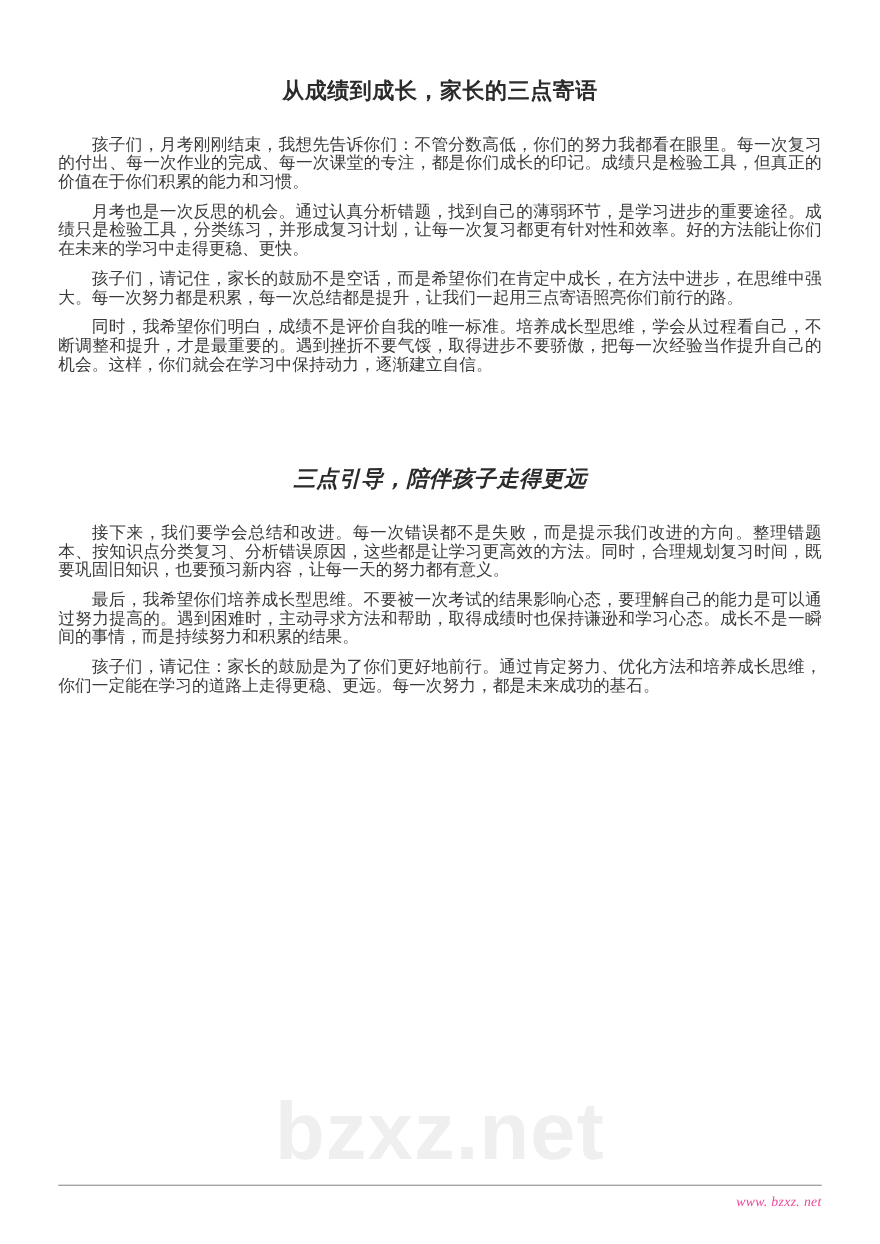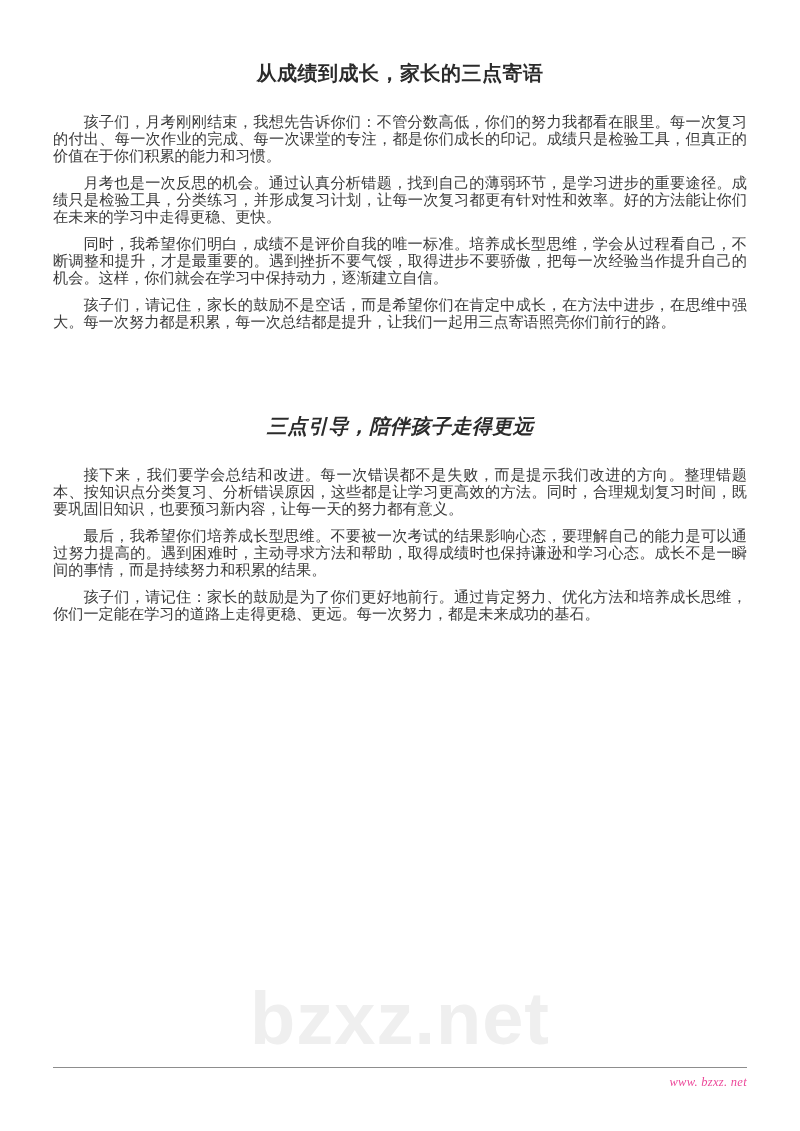--- a/index.html
+++ b/index.html
@@ -9,21 +9,21 @@
     padding: 0;
     background: #ffffff;
   }
   body {
     font-family: "Liberation Serif", "DejaVu Serif", serif;
   }
   .page {
     position: relative;
     width: 800px;
     height: 1087px;
-    margin: 4px auto;
+    margin: 14px auto;
     background: #ffffff;
     overflow: hidden;
   }
   .content {
     position: absolute;
     left: 53px;
     top: 0;
     width: 694px;
   }
   .doc-title {
@@ -94,22 +94,22 @@
 <body>
 
 <div class="page">
 
   <div class="content">
 
     <div class="section-1">
       <h1 class="doc-title title-1">从成绩到成长，家长的三点寄语</h1>
       <p class="para">孩子们，月考刚刚结束，我想先告诉你们：不管分数高低，你们的努力我都看在眼里。每一次复习的付出、每一次作业的完成、每一次课堂的专注，都是你们成长的印记。成绩只是检验工具，但真正的价值在于你们积累的能力和习惯。</p>
       <p class="para">月考也是一次反思的机会。通过认真分析错题，找到自己的薄弱环节，是学习进步的重要途径。成绩只是检验工具，分类练习，并形成复习计划，让每一次复习都更有针对性和效率。好的方法能让你们在未来的学习中走得更稳、更快。</p>
+      <p class="para">孩子们，请记住，家长的鼓励不是空话，而是希望你们在肯定中成长，在方法中进步，在思维中强大。每一次努力都是积累，每一次总结都是提升，让我们一起用三点寄语照亮你们前行的路。</p>
       <p class="para">同时，我希望你们明白，成绩不是评价自我的唯一标准。培养成长型思维，学会从过程看自己，不断调整和提升，才是最重要的。遇到挫折不要气馁，取得进步不要骄傲，把每一次经验当作提升自己的机会。这样，你们就会在学习中保持动力，逐渐建立自信。</p>
-      <p class="para">孩子们，请记住，家长的鼓励不是空话，而是希望你们在肯定中成长，在方法中进步，在思维中强大。每一次努力都是积累，每一次总结都是提升，让我们一起用三点寄语照亮你们前行的路。</p>
     </div>
 
     <div class="section-2">
       <h1 class="doc-title title-2">三点引导，陪伴孩子走得更远</h1>
       <p class="para">接下来，我们要学会总结和改进。每一次错误都不是失败，而是提示我们改进的方向。整理错题本、按知识点分类复习、分析错误原因，这些都是让学习更高效的方法。同时，合理规划复习时间，既要巩固旧知识，也要预习新内容，让每一天的努力都有意义。</p>
       <p class="para">最后，我希望你们培养成长型思维。不要被一次考试的结果影响心态，要理解自己的能力是可以通过努力提高的。遇到困难时，主动寻求方法和帮助，取得成绩时也保持谦逊和学习心态。成长不是一瞬间的事情，而是持续努力和积累的结果。</p>
       <p class="para">孩子们，请记住：家长的鼓励是为了你们更好地前行。通过肯定努力、优化方法和培养成长思维，你们一定能在学习的道路上走得更稳、更远。每一次努力，都是未来成功的基石。</p>
     </div>
 
   </div>

